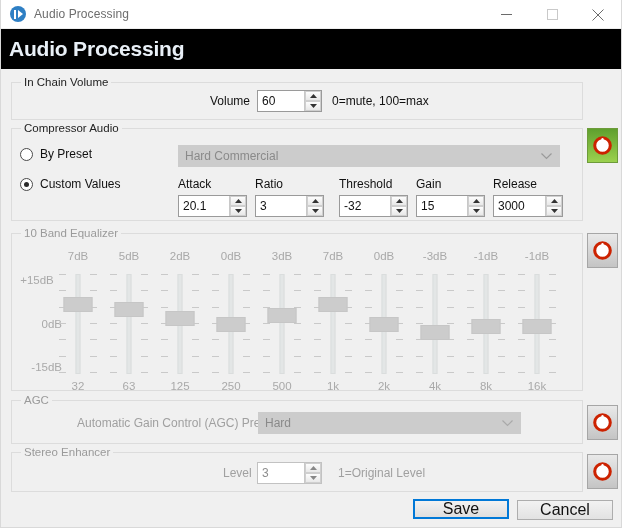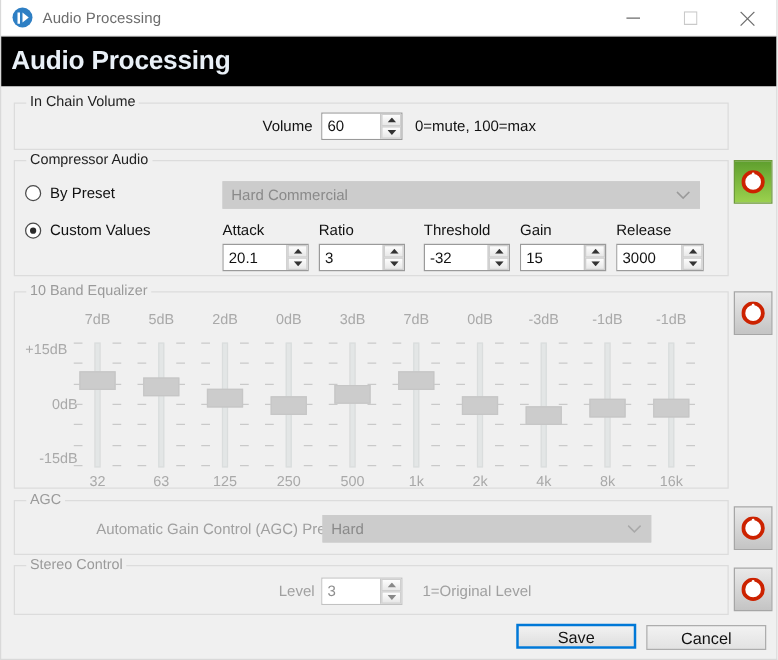--- a/index.html
+++ b/index.html
@@ -235,21 +235,21 @@
     background: #c9c9c9;
   }
 
   
   .btn {
     position: absolute;
     height: 20px;
     background: linear-gradient(#f2f2f2, #e2e2e2);
     border: 1px solid #adadad;
     display: flex; align-items: center; justify-content: center;
-    font-size: 13px;
+    font-size: 16px;
     color: #111;
   }
   .btn.primary {
     border: 2px solid #0078d7;
     background: linear-gradient(#f2f2f2, #dedede);
   }
 </style>
 </head>
 <body>
 
@@ -648,21 +648,21 @@
   </div>
   <div class="powerbtn off" style="left:586px; top:405px;">
     <svg width="19" height="19" viewBox="0 0 20 20">
       <circle cx="10" cy="10" r="9" fill="#ffffff"></circle>
       <circle cx="10" cy="10" r="8.2" fill="none" stroke="#cc2200" stroke-width="3.2"></circle>
       <line x1="10" y1="3.4" x2="10" y2="10" stroke="#ffffff" stroke-width="2.4" stroke-linecap="round"></line>
     </svg>
   </div>
 
   <div class="group" style="left:10px; top:452px; width:572px; height:40px;">
-    <div class="group-title dim">Stereo Control</div>
+    <div class="group-title dim">Stereo Enhancer</div>
     <div class="lbl dim" style="position:absolute; left:211px; top:13px;text-align:right;">Level</div>
     <div class="spin dim" style="position:absolute; left:245px; top:9px; width:65px;">
       <div class="val">3</div>
       <div class="arrows">
         <div class="ar">
           <svg width="7" height="4" viewBox="0 0 7 4">
               <polygon points="3.5,0 7,4 0,4" fill="#888"></polygon>
             </svg>
         </div>
         <div class="ar">

